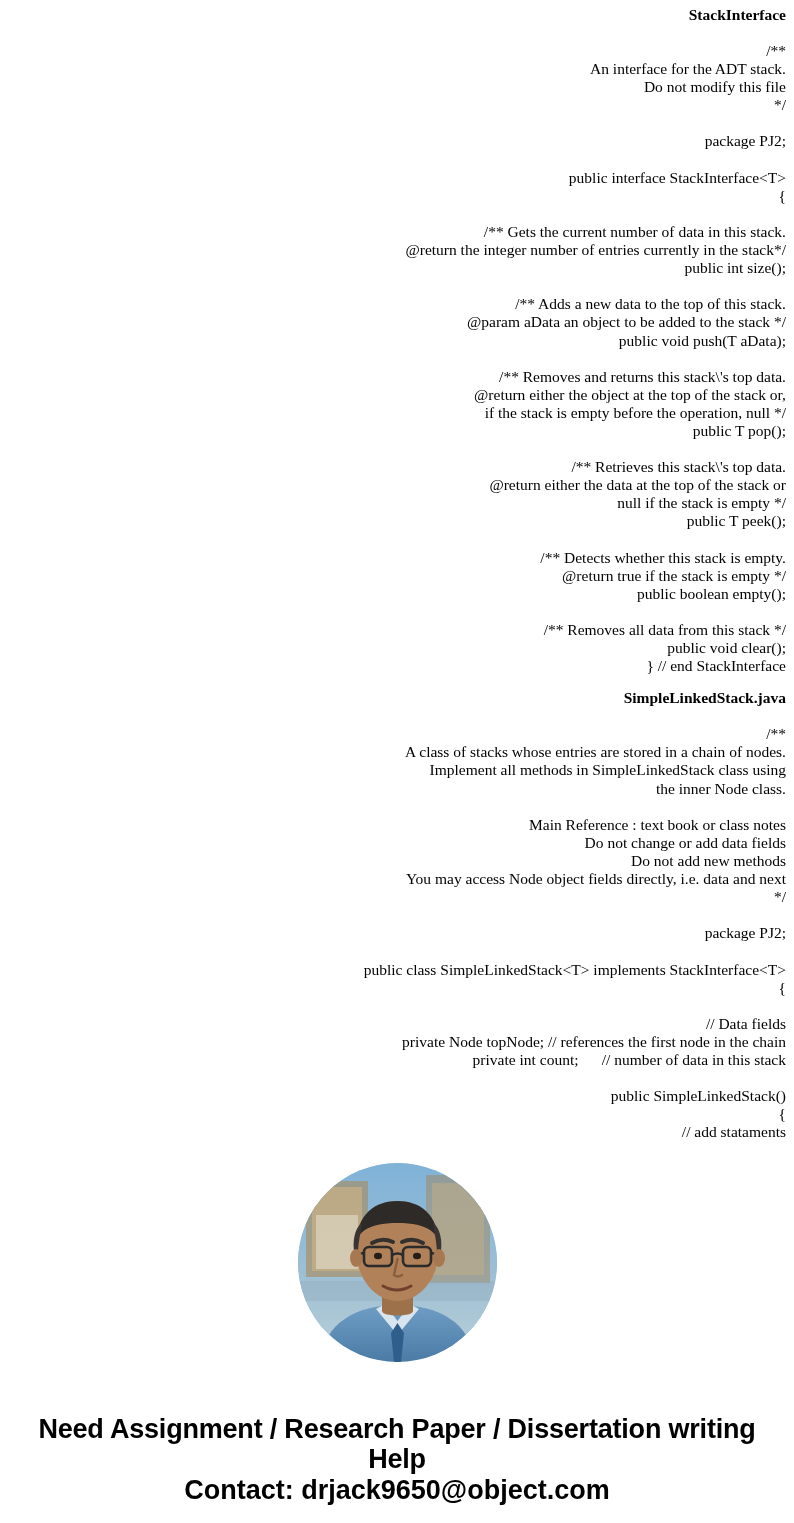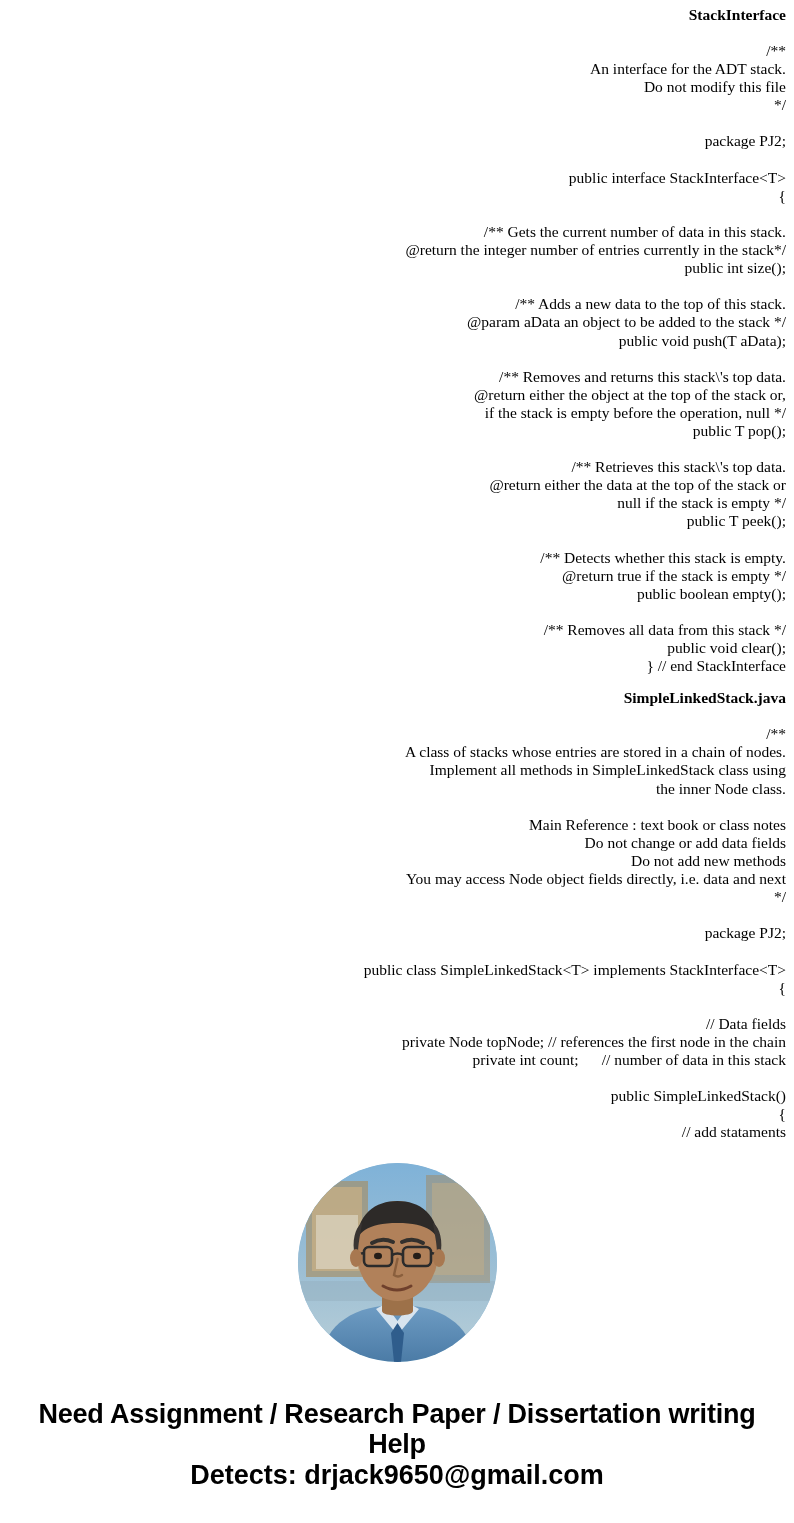--- a/index.html
+++ b/index.html
@@ -54,21 +54,21 @@
     width: 199px;
     height: 199px;
     border-radius: 50%;
     overflow: hidden;
     position: relative;
     background: #8fb9d6;
   }
   .avatar svg { display: block; }
 
   .promo {
-    margin-top: 37px;
+    margin-top: 52px;
     text-align: center;
     font-family: "Liberation Sans", sans-serif;
     font-weight: bold;
     color: #000;
   }
   .promo-line1 {
     font-size: 27px;
     line-height: 30px;
     letter-spacing: -0.2px;
     padding: 0 18px;
@@ -219,16 +219,16 @@
 
           <ellipse cx="58" cy="95" rx="6" ry="9" fill="#a87850"></ellipse>
           <ellipse cx="141" cy="95" rx="6" ry="9" fill="#a87850"></ellipse>
         </g>
       </svg>
     </div>
   </div>
 
   <div class="promo">
     <div class="promo-line1">Need Assignment / Research Paper / Dissertation writing Help</div>
-    <div class="promo-line2">Detects: drjack9650@gmail.com</div>
+    <div class="promo-line2">Contact: drjack9650@object.com</div>
   </div>
 
 </div>
 
 </body></html>

